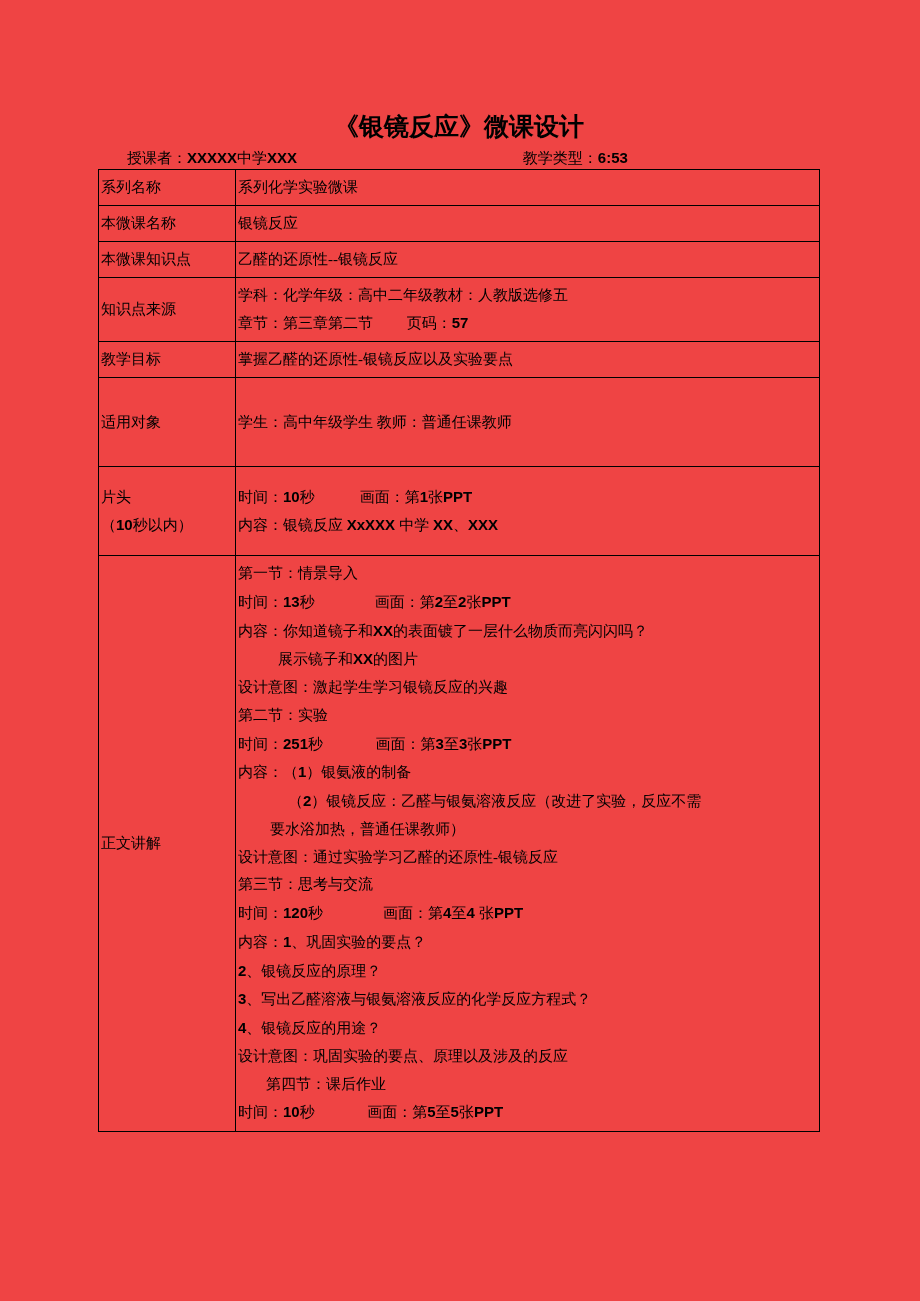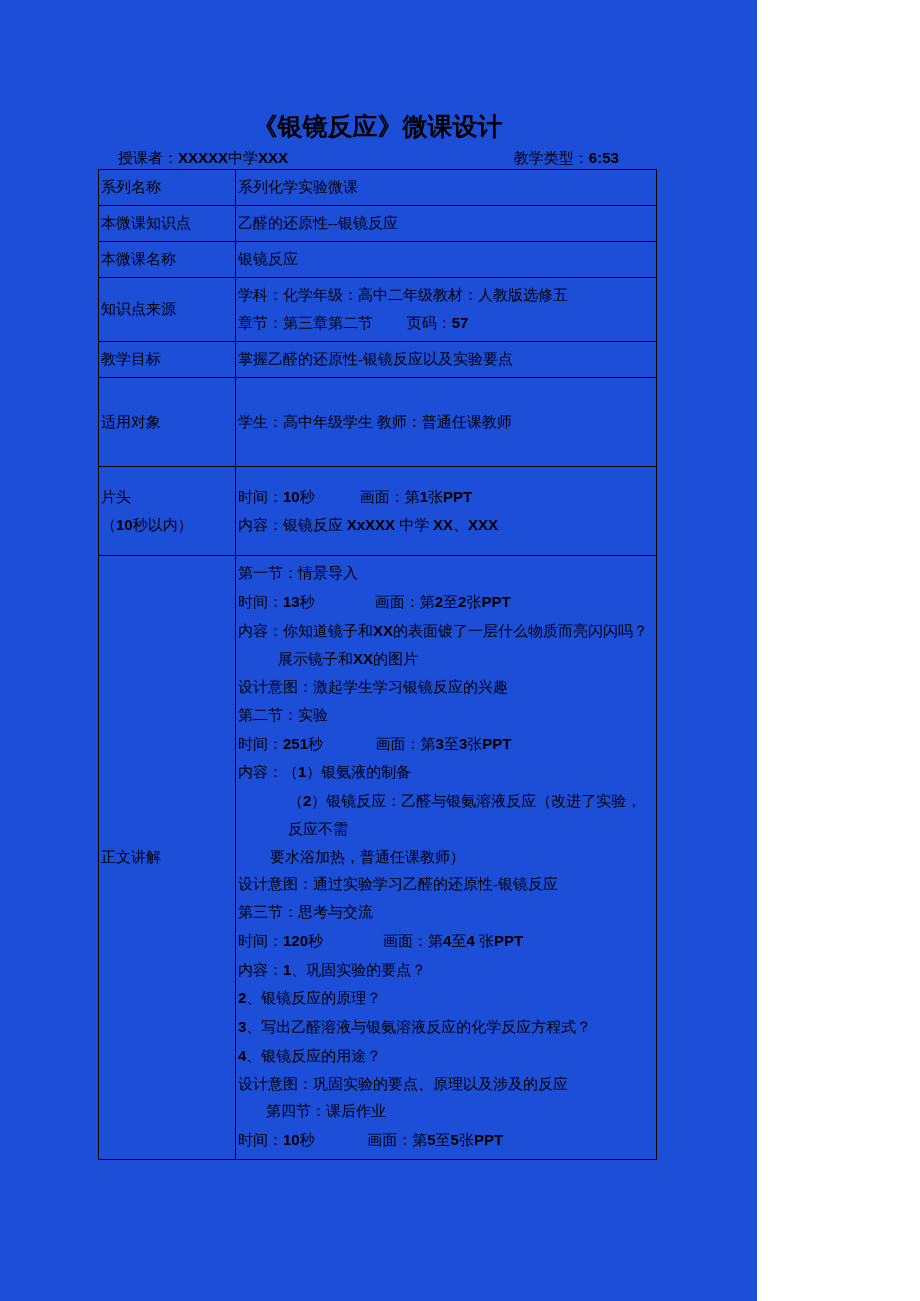--- a/index.html
+++ b/index.html
@@ -4,41 +4,41 @@
 <style>
   body {
     margin: 0;
     padding: 0;
     background: #fff;
     font-family: "SimSun", "Songti SC", serif;
     font-size: 15px;
     color: #000;
   }
   .page {
-    width: 757px;
+    width: 920px;
     min-height: 1301px;
     box-sizing: border-box;
     padding: 110px 100px 0 98px;
     position: relative;
-    background: #1d4ed8;
+    background: #ef4444;
   }
   .title {
     text-align: center;
     font-size: 25px;
     font-weight: bold;
     font-family: "SimHei", "Heiti SC", sans-serif;
     margin: 0 0 6px 0;
   }
   .meta-line {
     font-size: 15px;
     margin: 0 0 1px 0;
   }
   .meta-left {
     display: inline-block;
-    margin-left: 20px;
+    margin-left: 29px;
   }
   .meta-right {
     display: inline-block;
     margin-left: 222px;
   }
   .bold {
     font-weight: bold;
     font-family: "SimHei", "Heiti SC", sans-serif;
   }
   table.doc-table {
@@ -90,26 +90,26 @@
     </span>
   </div>
 
   <table class="doc-table">
     <tbody>
         <tr>
       <td class="label-cell">系列名称</td>
       <td>系列化学实验微课</td>
     </tr>
     <tr>
+      <td class="label-cell">本微课名称</td>
+      <td>银镜反应</td>
+    </tr>
+    <tr>
       <td class="label-cell">本微课知识点</td>
       <td>乙醛的还原性--银镜反应</td>
-    </tr>
-    <tr>
-      <td class="label-cell">本微课名称</td>
-      <td>银镜反应</td>
     </tr>
     <tr>
       <td class="label-cell" style="padding-top:10px;padding-bottom:10px;">知识点来源</td>
       <td class="multi-line">
         <span>学科：化学年级：高中二年级教材：人教版选修五</span><br>
         <span>章节：第三章第二节</span>&nbsp;&nbsp;&nbsp;&nbsp;&nbsp;&nbsp;&nbsp;&nbsp;&nbsp;<span>页码：</span><span class="bold">57</span>
       </td>
     </tr>
     <tr>
       <td class="label-cell">教学目标</td>

